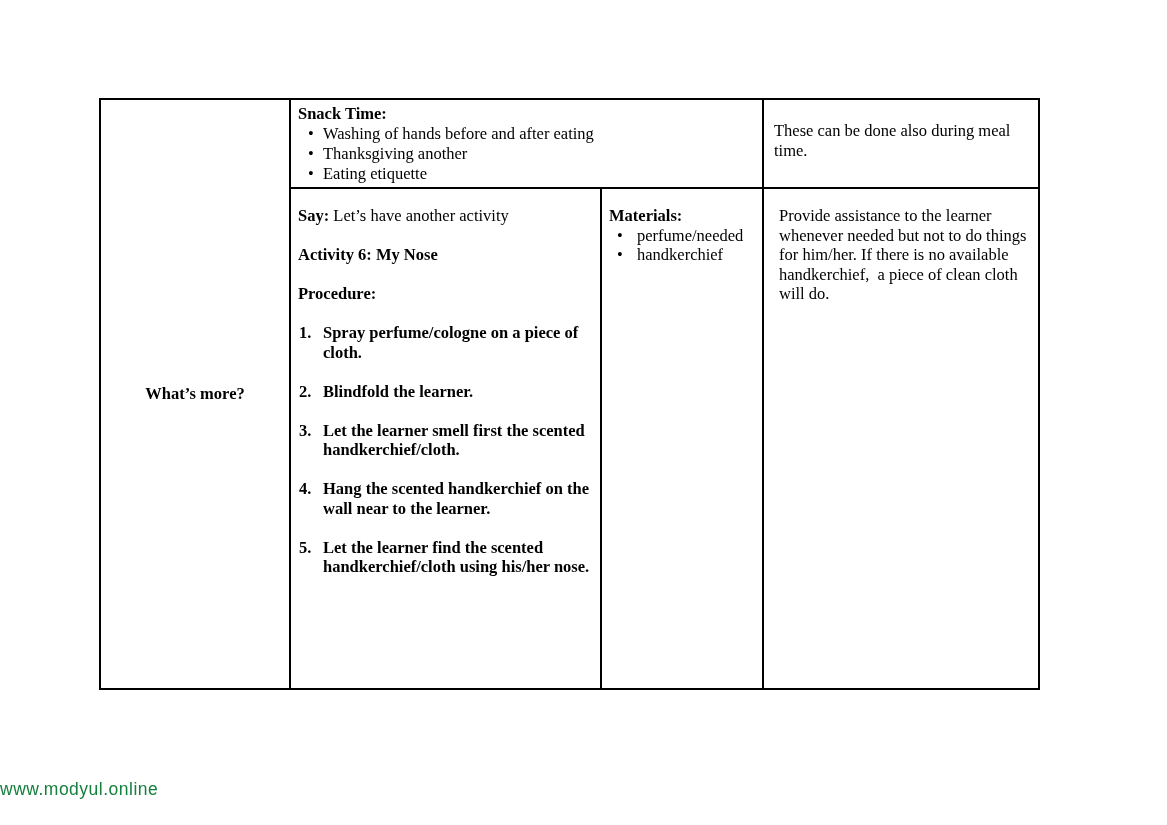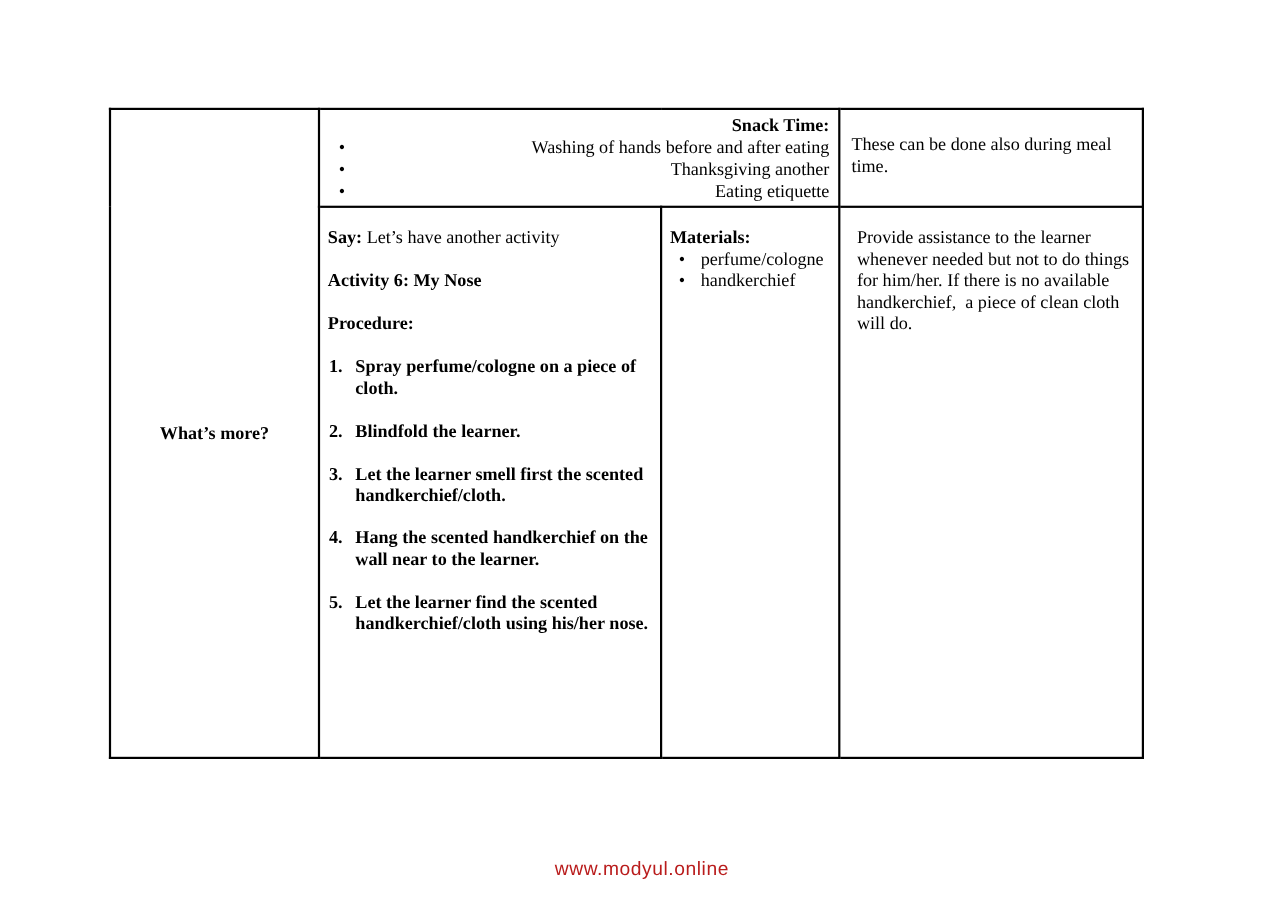--- a/index.html
+++ b/index.html
@@ -31,21 +31,21 @@
     padding: 0;
   }
 
   
   .cell-whats-more {
     text-align: center;
     vertical-align: middle !important;
     font-weight: bold;
   }
 
-  .cell-snack { padding: 4px 8px 0 7px !important; height: 89px; text-align: right; }
+  .cell-snack { padding: 4px 8px 0 7px !important; height: 89px; }
   .cell-snack .cell-title { font-weight: bold; }
   .cell-snack { line-height: 20px; }
 
   .cell-snack-note { padding: 21px 8px 0 10px !important; font-family: Liberation Serif, serif; }
 
   .cell-procedure { padding: 17px 8px 0 7px !important; }
   .cell-materials { padding: 17px 4px 0 7px !important; }
   .cell-assist    { padding: 17px 4px 0 15px !important; white-space: pre-wrap; margin-left: 48px; }
 
   .para  { margin: 0 0 19.5px 0; }
@@ -82,25 +82,25 @@
     text-align: center;
     font-family: "Liberation Sans", "DejaVu Sans", sans-serif;
     font-size: 16.5px;
     color: #000000;
   }
   .watermark {
     position: absolute;
     left: 0;
     width: 1167px;
     top: 779px;
-    text-align: center;
+    text-align: left;
     font-family: "Liberation Sans", "DejaVu Sans", sans-serif;
     font-size: 17.5px;
     letter-spacing: 0.5px;
-    color: #b91c1c;
+    color: #15803d;
   }
 </style>
 </head>
 <body>
 
 <div class="sheet">
 
   <table class="module-table">
     <colgroup>
       <col style="width:190px">
@@ -134,21 +134,21 @@
           <li>Spray perfume/cologne on a piece of cloth.</li>
           <li>Blindfold the learner.</li>
           <li>Let the learner smell first the scented handkerchief/cloth.</li>
           <li>Hang the scented handkerchief on the wall near to the learner.</li>
           <li>Let the learner find the scented handkerchief/cloth using his/her nose.</li>
         </ol>
       </td>
       <td class="cell-materials">
         <div class="bold">Materials:</div>
         <ul class="bullets mat">
-          <li>perfume/cologne</li>
+          <li>perfume/needed</li>
           <li>handkerchief</li>
         </ul>
       </td>
       <td class="cell-assist"><span>Provide assistance to the learner whenever needed but not to do things for him/her. If there is no available handkerchief,  a piece of clean cloth will do.</span></td>
     </tr>
   </tbody>
     </table>
 
   <div class="watermark">www.modyul.online</div>
 

